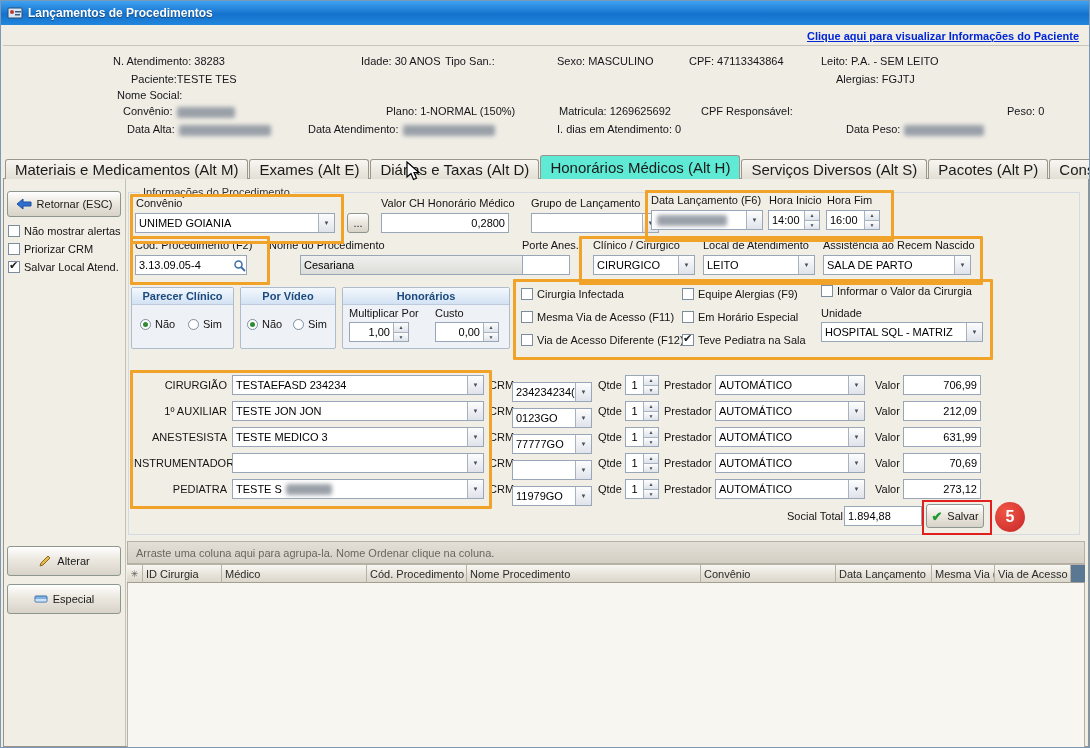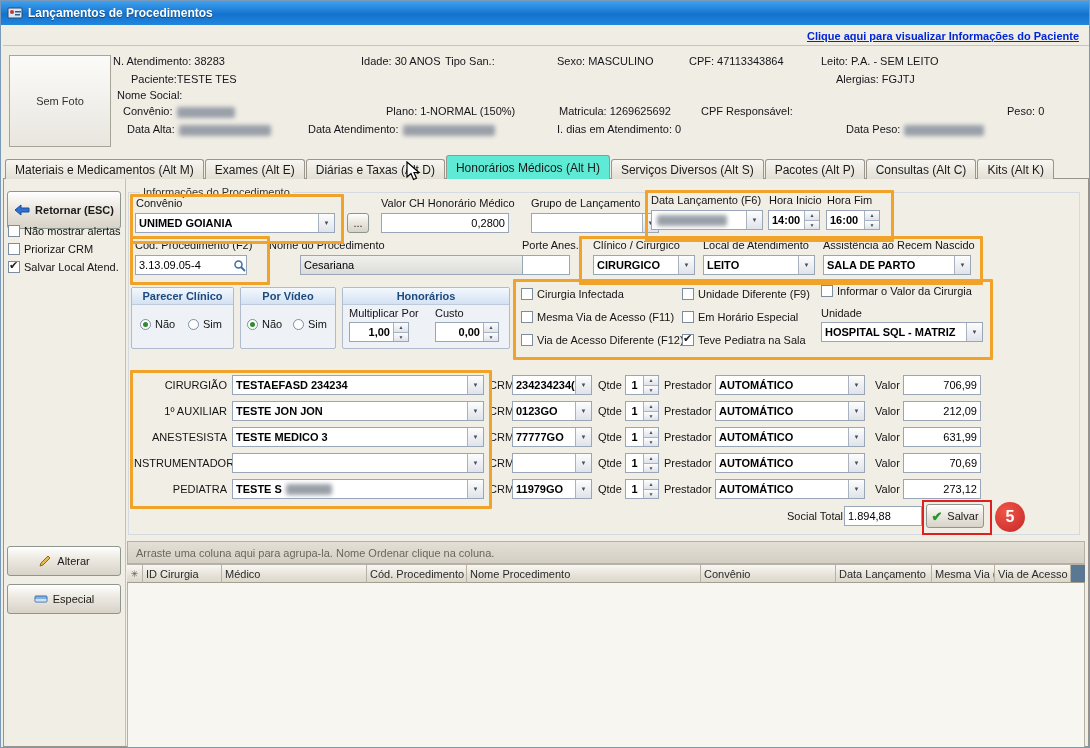--- a/index.html
+++ b/index.html
@@ -15,33 +15,33 @@
   .toplink{position:absolute;top:29px;right:10px;font-size:11px;font-weight:bold;color:#0026d8;
     text-decoration:underline;cursor:pointer;}
   .hline{position:absolute;height:1px;background:#c8c4ba;}
   .vline{position:absolute;width:1px;background:#c5c1b7;}
   .photo{position:absolute;left:8px;top:54px;width:100px;height:90px;
     background:linear-gradient(#fbfbf9,#e9e6df);border:1px solid #a8a49a;
     display:flex;align-items:center;justify-content:center;font-size:11px;color:#333;}
   .blurval{display:inline-block;height:11px;border-radius:2px;background:#9aa0a8;filter:blur(2px);vertical-align:middle;margin-left:4px;}
   
   .tabs{position:absolute;left:4px;top:155px;height:23px;display:flex;align-items:flex-end;z-index:2;}
-  .tab{height:19px;display:flex;align-items:center;padding:0 9px;font-size:12px;color:#1a1a1a;
+  .tab{height:19px;display:flex;align-items:center;padding:0 9px;font-size:15px;color:#1a1a1a;
     background:linear-gradient(#f8f6f1,#e3dfd5);border:1px solid #9a968c;border-bottom:none;
     border-radius:3px 3px 0 0;margin-right:1px;cursor:pointer;white-space:nowrap;}
   .tab.active{height:23px;background:#5eead4;position:relative;z-index:3;}
   .content{position:absolute;left:2px;top:177px;width:1086px;height:569px;border:1px solid #98948a;
     background:#f1eee6;box-sizing:border-box;}
   
   .btn{position:absolute;box-sizing:border-box;background:linear-gradient(#ffffff,#ece8e0 45%,#d8d3c8);
     border:1px solid #8e978f;border-radius:3px;display:flex;align-items:center;justify-content:center;
     font-size:11px;gap:5px;color:#1a1a1a;cursor:pointer;}
   .combo{position:absolute;height:20px;background:#fff;border:1px solid #98a6b8;box-sizing:border-box;
     font-size:11px;display:flex;align-items:stretch;overflow:hidden;}
-  .cmb-text{flex:1;padding:8px 3px;white-space:nowrap;overflow:hidden;display:flex;align-items:center;font-weight:bold;}
+  .cmb-text{flex:1;padding:8px 3px;white-space:nowrap;overflow:hidden;display:flex;align-items:center;}
   .cmb-text.center{justify-content:center;}
   .cmb-btn{width:15px;background:linear-gradient(#fdfdfd,#dfe3ea);border-left:1px solid #a9b3c0;
     display:flex;align-items:center;justify-content:center;font-size:6px;color:#44505e;cursor:pointer;}
   .spin-col{width:14px;display:flex;flex-direction:column;border-left:1px solid #a9b3c0;}
   .spin-col i{flex:1;font-style:normal;font-size:5px;display:flex;align-items:center;justify-content:center;
     background:linear-gradient(#fdfdfd,#dfe3ea);color:#44505e;cursor:pointer;}
   .spin-col i + i{border-top:1px solid #a9b3c0;}
   .input{position:absolute;height:20px;background:#fff;border:1px solid #98a6b8;box-sizing:border-box;
     font-size:11px;display:flex;align-items:center;padding:0 3px;overflow:hidden;}
   .input.right{justify-content:flex-end;}
@@ -60,21 +60,21 @@
     background:radial-gradient(circle at 35% 30%,#f05545,#c62828);color:#fff;font-weight:bold;font-size:16px;
     display:flex;align-items:center;justify-content:center;z-index:7;}
   .fieldset{position:absolute;border:1px solid #d3dae2;box-sizing:border-box;}
   .fs-caption{position:absolute;font-size:11px;color:#333;background:#f1eee6;padding:0 3px;white-space:nowrap;}
   
   .prow{position:absolute;left:126px;width:860px;height:20px;}
   .prow .lbl{top:4px;}
   .p-role{left:4px;width:96px;text-align:right;}
   .p-name{left:105px;width:252px;top:0;}
   .p-crmlbl{left:362px;}
-  .p-crm{left:385px;width:80px;top:0;}
+  .p-crm{left:385px;width:80px;top:7px;}
   .p-qtdelbl{left:471px;}
   .p-qtde{left:498px;width:34px;top:0;}
   .p-prestlbl{left:537px;}
   .p-prest{left:588px;width:150px;top:0;}
   .p-vallbl{left:748px;}
   .p-val{left:776px;width:78px;top:0;}
   
   .gband{position:absolute;left:126px;top:540px;width:958px;height:23px;
     background:linear-gradient(#e3dfd6,#d3cfc5);border:1px solid #b5b0a5;box-sizing:border-box;
     display:flex;align-items:center;padding-left:8px;font-size:11px;color:#6b675f;}
@@ -99,23 +99,20 @@
       <circle cx="5" cy="7" r="2" fill="#c0392b"></circle>
       <rect x="8" y="6" width="6" height="1.5" fill="#3a5a80"></rect>
       <rect x="8" y="9" width="5" height="1.5" fill="#3a5a80"></rect>
     </svg>
     <span>Lançamentos de Procedimentos</span>
   </div>
 
   <div class="toplink">Clique aqui para visualizar Informações do Paciente</div>
   <div class="hline" style="left:2px;top:44px;width:1086px"></div>
 
-  <div class="photo">
-    <span>Sem Foto</span>
-  </div>
   <div class="pt" style="left:112px;top:54px">N. Atendimento: 38283</div>
   <div class="pt" style="left:360px;top:54px">Idade: 30 ANOS</div>
   <div class="pt" style="left:444px;top:54px">Tipo San.:</div>
   <div class="pt" style="left:556px;top:54px">Sexo: MASCULINO</div>
   <div class="pt" style="left:688px;top:54px">CPF: 47113343864</div>
   <div class="pt" style="left:820px;top:54px">Leito: P.A. - SEM LEITO</div>
   <div class="pt" style="left:130px;top:72px">Paciente:TESTE TES</div>
   <div class="pt" style="left:835px;top:72px">Alergias: FGJTJ</div>
   <div class="pt" style="left:116px;top:88px">Nome Social:</div>
   <div class="pt" style="left:122px;top:104px">
@@ -147,21 +144,21 @@
     <div class="tab">Kits (Alt K)</div>
   </div>
 
   <svg class="cursor" style="left:405px;top:160px" width="18" height="20" viewBox="0 0 18 20">
     <path d="M1,1 L1,16 L5,12.5 L7.5,18.5 L10.5,17.2 L8,11.5 L13,11.5 Z" fill="#fff" stroke="#000" stroke-width="1.2"></path>
   </svg>
 
   <div class="content"></div>
   <div class="vline" style="left:124px;top:178px;height:567px"></div>
 
-  <div class="btn" style="left:6px;top:190px;width:114px;height:38px;font-weight:bold">
+  <div class="btn" style="left:6px;top:190px;width:114px;height:26px;font-weight:normal">
     <svg width="16" height="12" viewBox="0 0 16 12">
       <path d="M7,1 L1,6 L7,11 L7,8 L15,8 L15,4 L7,4 Z" fill="#2f6fd0" stroke="#1c4f9e"></path>
     </svg>
     <span>Retornar (ESC)</span>
   </div>
   <div class="cbrow" style="left:7px;top:224px">
     <span class="cb"></span>
     <span>Não mostrar alertas</span>
   </div>
   <div class="cbrow" style="left:7px;top:242px">
@@ -309,21 +306,21 @@
   <div class="cbrow" style="left:520px;top:310px">
     <span class="cb"></span>
     <span>Mesma Via de Acesso (F11)</span>
   </div>
   <div class="cbrow" style="left:520px;top:333px">
     <span class="cb"></span>
     <span>Via de Acesso Diferente (F12)</span>
   </div>
   <div class="cbrow" style="left:681px;top:287px">
     <span class="cb"></span>
-    <span>Unidade Diferente (F9)</span>
+    <span>Equipe Alergias (F9)</span>
   </div>
   <div class="cbrow" style="left:681px;top:310px">
     <span class="cb"></span>
     <span>Em Horário Especial</span>
   </div>
   <div class="cbrow" style="left:681px;top:333px">
     <span class="cb checked"></span>
     <span>Teve Pediatra na Sala</span>
   </div>
   <div class="cbrow" style="left:820px;top:284px">

